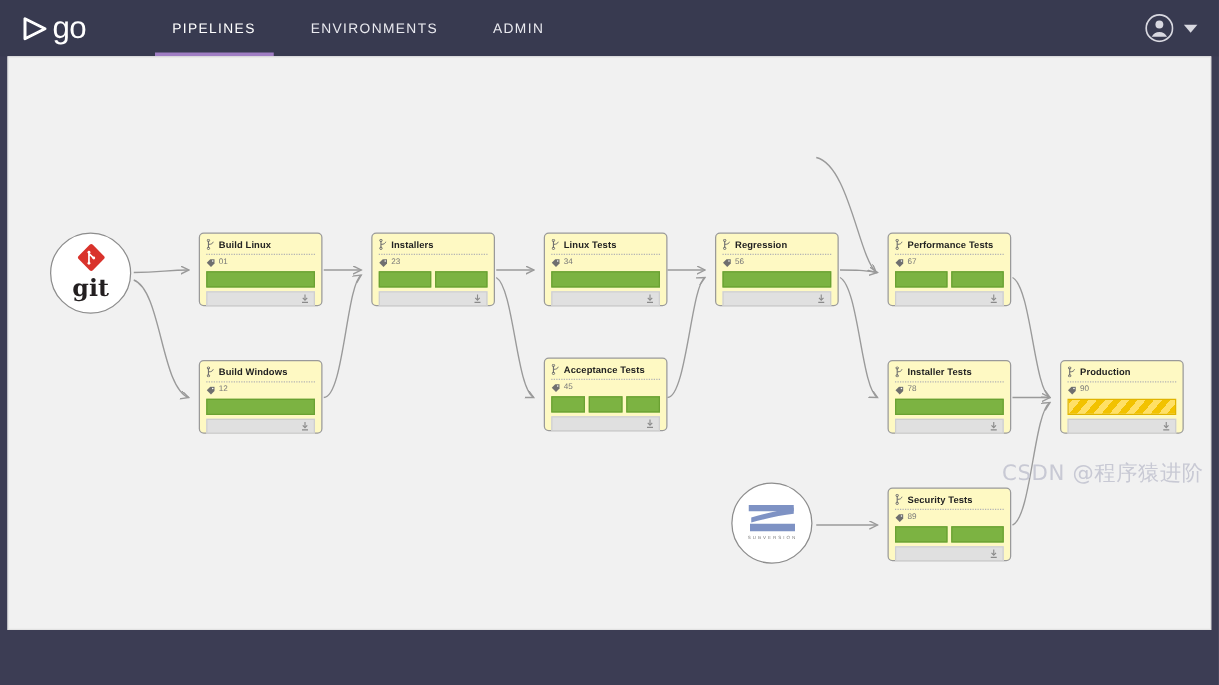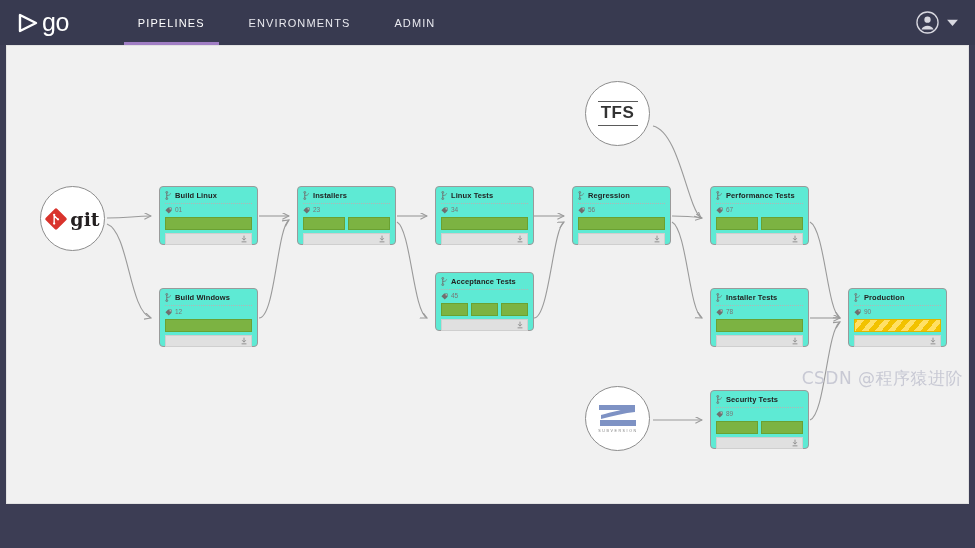--- a/index.html
+++ b/index.html
@@ -71,28 +71,28 @@
     border: 1px solid #8d8d8d;
     display: flex; align-items: center; justify-content: center;
     z-index: 3;
   }
   .tfs-inner { display: flex; flex-direction: column; align-items: center; }
   .tfs-rule { width: 40px; height: 1px; background: #5a5a5a; }
   .tfs-text {
     font-size: 17px; font-weight: bold; color: #333; letter-spacing: 0.5px;
     padding: 2px 0; line-height: 1.1;
   }
-  .git-inner { display: flex; align-items: center; gap: 3px; }
+  .git-inner { display: flex; align-items: center; gap: 3px; flex-direction: column; }
   .git-text { font-size: 19px; font-weight: bold; color: #231f20; font-family: "DejaVu Serif", serif; }
 
   
   .pl-node {
     position: absolute;
     width: 99px; height: 59px;
-    background: #5eead4;
+    background: #fef9c3;
     border: 1px solid #9a9a9a;
     border-radius: 4px;
     padding: 4px 5px 4px 5px;
     z-index: 3;
   }
   .pl-title {
     display: flex; align-items: center; gap: 3px;
     font-size: 7.5px; font-weight: bold; color: #222;
     letter-spacing: 0.1px; line-height: 1;
     white-space: nowrap; overflow: hidden;
@@ -219,27 +219,20 @@
           <rect x="3.2" y="3.2" width="17.6" height="17.6" rx="2" transform="rotate(45 12 12)" fill="#d9332c"></rect>
           <path d="M10 16.5 L10 8.5 M10 8.5 L13.6 12.1" fill="none" stroke="#ffffff" stroke-width="1.5" stroke-linecap="round"></path>
           <circle cx="10" cy="7.4" r="1.25" fill="#ffffff"></circle>
           <circle cx="10" cy="17" r="1.25" fill="#ffffff"></circle>
           <circle cx="14.2" cy="12.4" r="1.25" fill="#ffffff"></circle>
         </svg>
         <span class="git-text">git</span>
       </span>
     </div>
 
-    <div class="mat-node" style="left:578px; top:35px;">
-      <span class="tfs-inner">
-        <span class="tfs-rule"></span>
-        <span class="tfs-text">TFS</span>
-        <span class="tfs-rule"></span>
-      </span>
-    </div>
 
     <div class="mat-node" style="left:578px; top:340px;">
       <span>
         <svg width="46" height="34" viewBox="0 0 46 34">
           <rect x="2" y="2" width="42" height="26" fill="#ffffff"></rect>
           <path d="M4 5 L40 5 L40 10 L14 10 L4 10 Z" fill="#7e92c4"></path>
           <path d="M40 7 C30 9 16 12 6 15 L6 19 C18 16 30 13 40 12 Z" fill="#7e92c4"></path>
           <path d="M5 20 L41 20 L41 26 L5 26 Z" fill="#7e92c4"></path>
           <text x="23" y="32" font-size="3.6" fill="#7e7e7e" text-anchor="middle" font-family="Liberation Sans, sans-serif" letter-spacing="1.6">SUBVERSION</text>
         </svg>
@@ -381,21 +374,21 @@
           <div class="foot-bar">
             <span>
               <svg class="icon-svg" width="6" height="8" viewBox="0 0 8 10">
                 <path d="M4 0.5 L4 6" stroke="#8a8a8a" stroke-width="1.2" fill="none"></path>
                 <path d="M1.6 4 L4 6.6 L6.4 4" stroke="#8a8a8a" stroke-width="1.2" fill="none"></path>
                 <path d="M0.8 8.8 L7.2 8.8" stroke="#8a8a8a" stroke-width="1.2" fill="none"></path>
               </svg>
             </span>
           </div>
         </div>
-        <div class="pl-node" style="left: 428px; top: 226px;">
+        <div class="pl-node" style="left: 428px; top: 240px;">
           <div class="pl-title">
             <span>
               <svg class="icon-svg" width="7" height="9" viewBox="0 0 8 10">
                 <path d="M2 1.6 L2 8.4" stroke="#6f6f6f" stroke-width="1" fill="none"></path>
                 <circle cx="2" cy="1.4" r="1.1" fill="none" stroke="#6f6f6f" stroke-width="0.9"></circle>
                 <circle cx="2" cy="8.6" r="1.1" fill="none" stroke="#6f6f6f" stroke-width="0.9"></circle>
                 <path d="M2 5 C5 5 6 4 6.4 2.6" stroke="#6f6f6f" stroke-width="0.9" fill="none"></path>
               </svg>
             </span>
             <span>Acceptance Tests</span>

